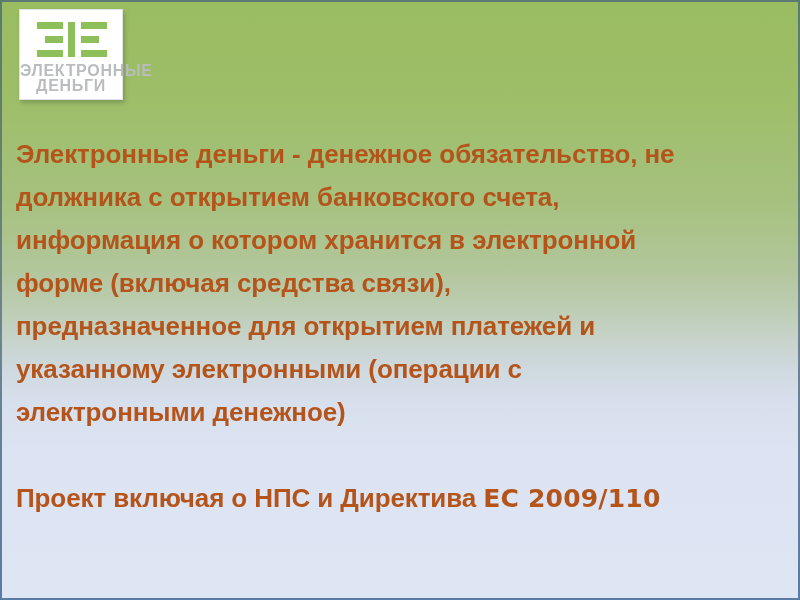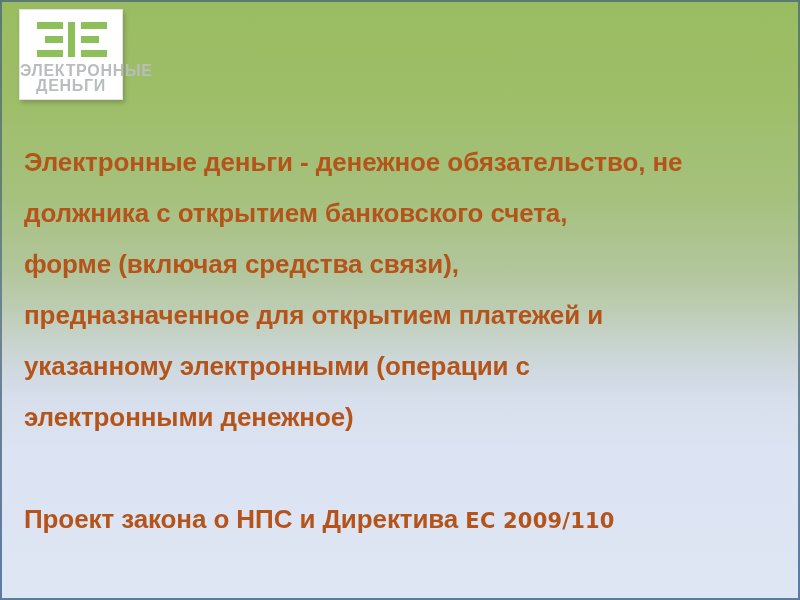--- a/index.html
+++ b/index.html
@@ -91,31 +91,31 @@
     font-family: "Liberation Sans", "DejaVu Sans", sans-serif;
     font-weight: bold;
     font-size: 26px;
     line-height: 39px;
     letter-spacing: -0.1px;
     text-rendering: optimizeLegibility;
     z-index: 10;
   }
 
   .para {
-    margin: 12px;
+    margin: 4px;
   }
 
   .para-gap {
     height: 39px;
   }
 
   .alt-face {
     font-family: "DejaVu Sans", "Liberation Sans", sans-serif;
     font-weight: bold;
-    font-size: 21px;
+    font-size: 25px;
     letter-spacing: 0.2px;
   }
 </style>
 </head>
 <body>
 
 <div class="slide">
 
   <div class="logo-box">
 
@@ -138,26 +138,27 @@
       <div>ЭЛЕКТРОННЫЕ</div>
       <div>ДЕНЬГИ</div>
     </div>
 
   </div>
 
   <div class="body-text">
 
     <div class="para">Электронные деньги - денежное обязательство, не</div>
     <div class="para">должника с открытием банковского счета,</div>
+    <div class="para">информация о котором хранится в электронной</div>
     <div class="para">форме (включая средства связи),</div>
     <div class="para">предназначенное для открытием платежей и</div>
     <div class="para">указанному электронными (операции с</div>
     <div class="para">электронными денежное)</div>
 
     <div class="para-gap"></div>
 
-    <div class="para"><span>Проект закона о НПС и Директива </span><span class="alt-face">ЕС 2009/110</span></div>
+    <div class="para"><span>Проект включая о НПС и Директива </span><span class="alt-face">ЕС 2009/110</span></div>
 
   </div>
 
   <div class="slide-border"></div>
 
 </div>
 
 </body></html>

